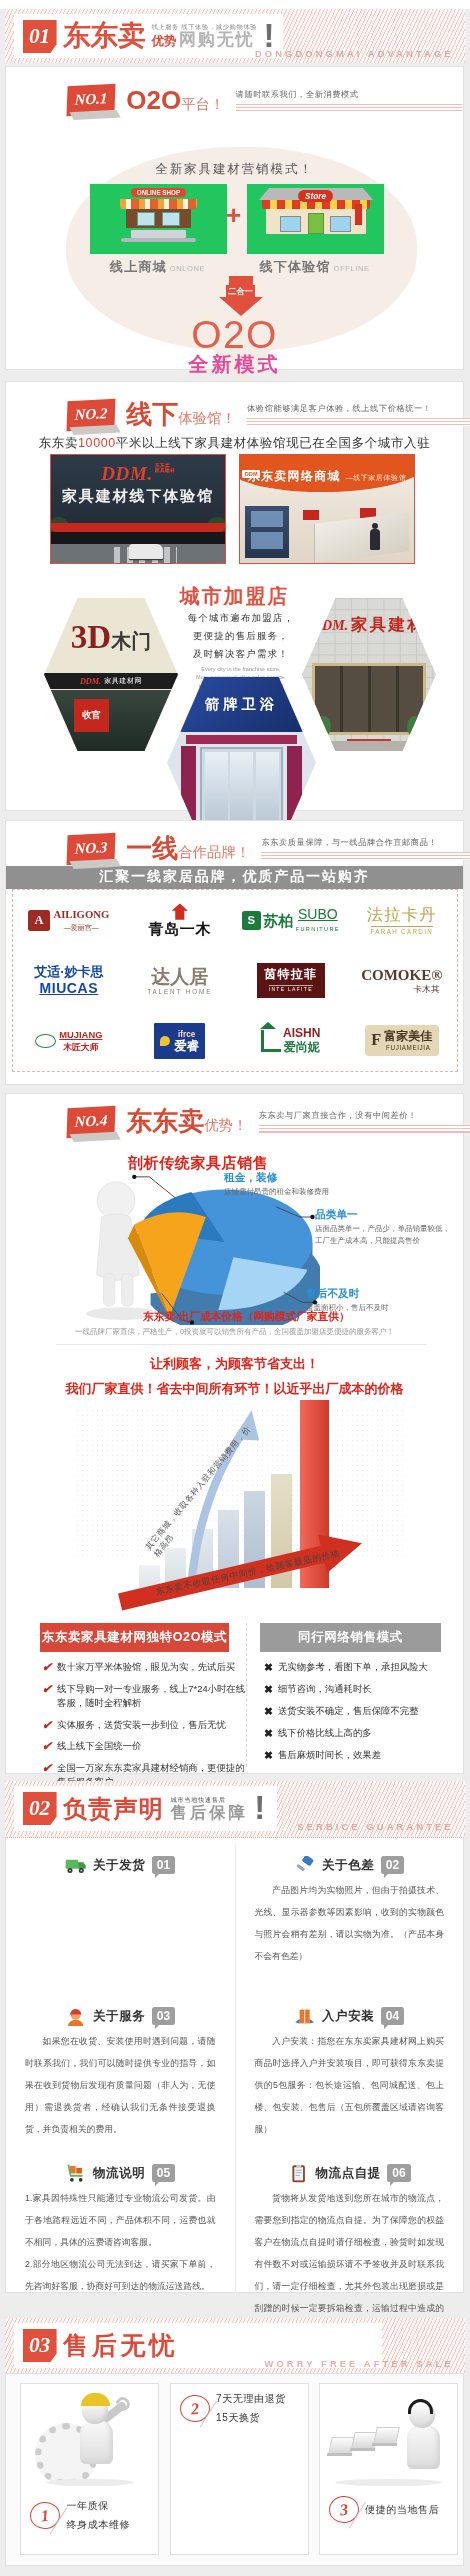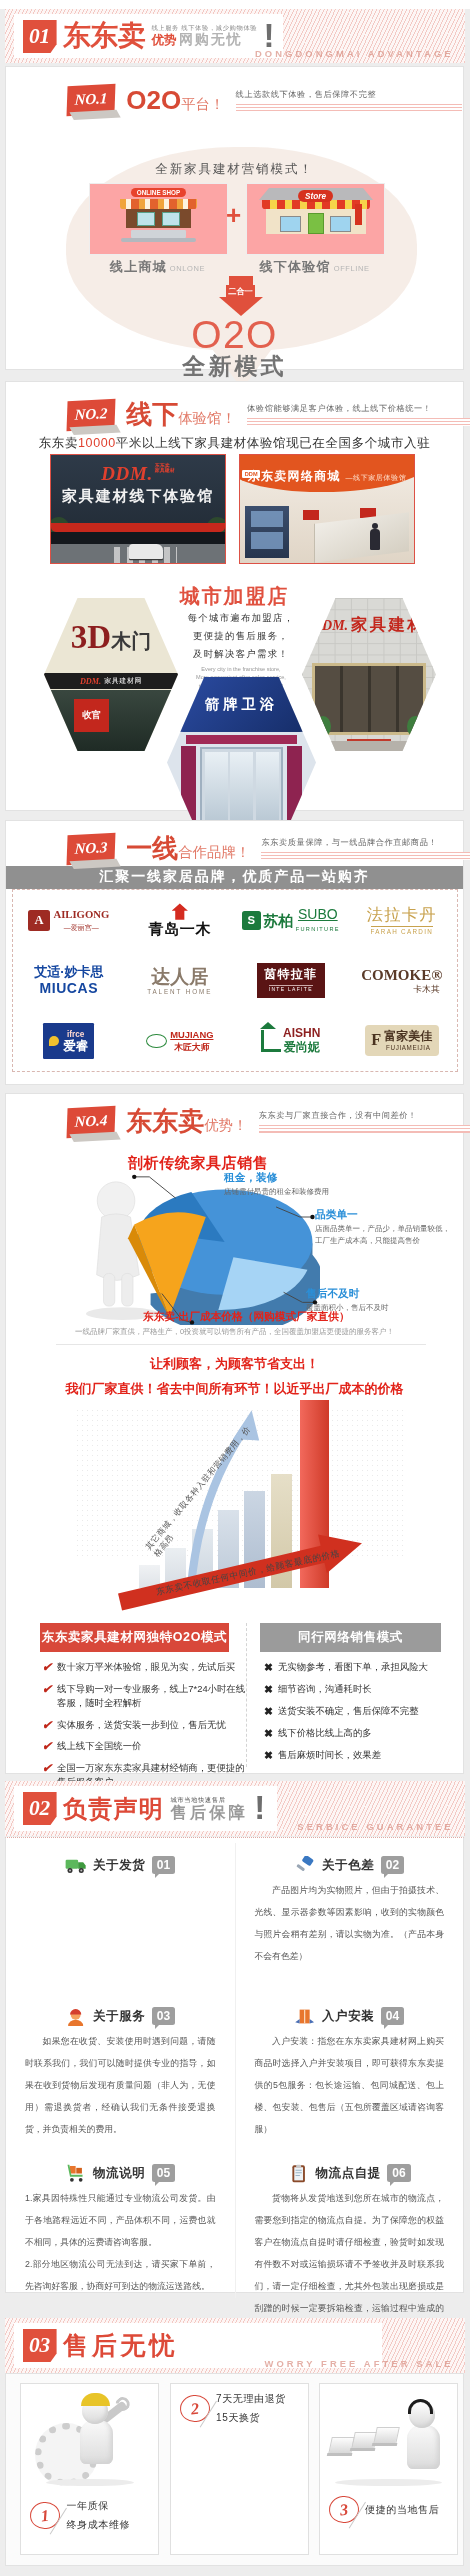--- a/index.html
+++ b/index.html
@@ -14,21 +14,21 @@
   .numbox{flex:0 0 auto;width:34px;height:33px;background:#e0503c;color:#fff;
     font-family:"Liberation Serif",serif;font-style:italic;font-weight:bold;font-size:21.3px;
     display:flex;align-items:center;justify-content:center;
     clip-path:polygon(0 0,100% 0,100% 74%,82% 100%,0 100%);}
   .band-en{position:absolute;right:11.3px;bottom:4.4px;color:#d98f82;opacity:.7;font-weight:bold;letter-spacing:3.1px;font-size:9.4px;}
   .h-brand{font-size:28px;font-weight:bold;color:#e0503c;letter-spacing:-0.6px;line-height:1;}
   .h-col{display:flex;flex-direction:column;line-height:1.1;}
   .h-tag{font-size:6.3px;color:#888;letter-spacing:0.6px;}
   .h-row{display:flex;align-items:baseline;gap:2.5px;}
   .h-sub{color:#e0503c;font-weight:bold;font-size:12.5px;}
-  .h-gray{color:#b3b3b3;font-weight:bold;font-size:14px;letter-spacing:1.9px;}
+  .h-gray{color:#b3b3b3;font-weight:bold;font-size:17px;letter-spacing:1.9px;}
   .h-bang{font-size:33px;font-weight:bold;color:#6e6e6e;line-height:.8;}
 
   
   .panel{position:absolute;left:5px;width:459px;background:#fff;border:0.6px solid #e2e2e2;box-sizing:border-box;}
 
   
   .sechead{position:absolute;display:flex;align-items:center;gap:11.3px;}
   .no-badge{position:relative;background:#dd4a38;color:#fff;font-family:"Liberation Serif",serif;
     font-style:italic;font-weight:bold;font-size:15px;padding:6.3px 7.5px;transform:rotate(-3deg) skewX(-5deg);z-index:1;}
   .no-badge::after{content:"";position:absolute;left:5px;right:-4.4px;bottom:-4.4px;height:7.5px;background:#ccc8c3;z-index:-1;transform:skewX(30deg);}
@@ -37,31 +37,31 @@
   .st-small{font-size:14.4px;color:#e27a68;}
   .sec-sub{width:226px;}
   .sec-sub-text{font-size:8.2px;color:#666;letter-spacing:0.6px;}
   .sec-sub-lines{margin-top:3.8px;height:7.5px;background:repeating-linear-gradient(180deg,#f4bcb6 0 1.3px,#fff 1.3px 3.1px);}
 
   
   .heart{position:absolute;top:80px;left:60px;width:351px;height:204px;background:#f5eae3;border-radius:48%;opacity:.85;}
   .heart::after{content:"";position:absolute;top:179px;left:129px;width:0;height:0;
     border-left:47px solid transparent;border-right:47px solid transparent;border-top:63px solid #f5eae3;}
   .p1-heading{position:absolute;top:94px;left:0;width:100%;text-align:center;font-size:12.5px;color:#555;letter-spacing:1.9px;}
-  .shopcard{position:absolute;width:137px;height:70px;background:#fca5a5;border:0.6px solid #eee;text-align:center;overflow:hidden;}
+  .shopcard{position:absolute;width:137px;height:70px;background:#22c55e;border:0.6px solid #eee;text-align:center;overflow:hidden;}
   .plus{position:absolute;left:220px;top:133px;font-size:26px;font-weight:bold;color:#e0503c;}
   .card-label{position:absolute;width:137px;text-align:center;}
   .cl-cn{font-size:13px;color:#777;font-weight:bold;letter-spacing:1.3px;}
   .cl-en{font-size:7.5px;color:#b5b5b5;letter-spacing:0.6px;}
   .downarrow{position:absolute;left:212px;top:209px;width:45px;text-align:center;}
   .da-stem{width:24px;height:21.3px;background:#e0503c;margin:0 auto;display:flex;align-items:flex-end;justify-content:center;}
   .da-label{color:#fff;font-size:8.2px;font-weight:bold;background:#e0503c;padding:0.6px 2.5px;white-space:nowrap;}
   .da-head{width:0;height:0;margin:0 auto;border-left:22.6px solid transparent;border-right:22.6px solid transparent;border-top:19px solid #e0503c;}
   .big-o2o{position:absolute;top:246px;left:0;width:100%;text-align:center;font-size:39px;color:#e2604e;letter-spacing:1.3px;}
-  .mode{position:absolute;top:284px;left:0;width:100%;text-align:center;font-size:23px;font-weight:bold;color:#737373;letter-spacing:3.1px;}
+  .mode{position:absolute;top:284px;left:0;width:100%;text-align:center;font-size:20px;font-weight:bold;color:#ec4899;letter-spacing:3.1px;}
   .brandnew{position:absolute;top:314px;left:0;width:100%;text-align:center;font-size:9.4px;color:#d7584a;letter-spacing:6.3px;}
 
   
   .sign-red{display:inline-block;background:#e8432d;color:#fff;font-size:6.3px;font-weight:bold;padding:1.3px 6.3px;border-radius:5px;margin-top:3.8px;}
   .awn1{width:77px;height:10.7px;margin:1.3px auto 0;border-radius:0 0 3.1px 3.1px;
     background:repeating-linear-gradient(90deg,#f0a43c 0 6.3px,#fdf3df 6.3px 11.3px,#e2622d 11.3px 19px);}
   .facade1{width:65px;height:19px;background:#7a4a2c;margin:0 auto;display:flex;align-items:center;justify-content:center;gap:6.3px;}
   .win1{width:16.3px;height:12.5px;background:#bfe3ea;border:1.3px solid #58a08a;}
   .laptop-scr{width:55px;height:8.8px;background:#cfd4d8;margin:1.3px auto 0;border-radius:1.3px;}
   .laptop-base{width:75px;height:3.8px;background:#b2b8be;margin:0 auto;border-radius:1.9px;}
@@ -148,21 +148,21 @@
   .b-qdym-icon{width:16.3px;height:16.3px;background:#d42b20;clip-path:polygon(50% 0,100% 45%,78% 45%,78% 100%,22% 100%,22% 45%,0 45%);}
   .b-qdym-name{font-size:15px;font-weight:bold;color:#111;letter-spacing:0.6px;}
   .b-subo-row{display:flex;align-items:center;gap:2.5px;}
   .b-subo-icon{width:19px;height:19px;background:#1c7a3d;font-size:11.3px;}
   .b-subo-cn{font-size:15px;font-weight:bold;color:#1c7a3d;}
   .b-subo-en{color:#1c7a3d;font-size:14px;text-decoration:underline;}
   .b-subo-sub{color:#1c7a3d;font-size:5.6px;letter-spacing:1.3px;}
   .b-falak-name{color:#c8a24e;font-size:16.3px;letter-spacing:1.3px;}
   .b-falak-sub{color:#c8a24e;font-size:6.3px;letter-spacing:1.3px;border-top:0.6px solid #c8a24e;margin-top:1.9px;padding-top:1.3px;}
   .b-miucas-cn{color:#1547a0;font-size:13px;font-weight:bold;}
-  .b-miucas-en{color:#1547a0;font-size:14px;font-weight:bold;letter-spacing:0.6px;}
+  .b-miucas-en{color:#1547a0;font-size:14px;font-weight:bold;letter-spacing:0.6px;text-decoration:underline;}
   .b-darj-name{color:#8a7a6a;font-size:19px;font-weight:bold;}
   .b-darj-sub{color:#8a7a6a;font-size:6.3px;letter-spacing:1.9px;}
   .b-intel{background:#5a1414;color:#fff;padding:5px 7.5px;}
   .b-intel-name{font-size:12px;font-weight:bold;letter-spacing:1.3px;}
   .b-intel-sub{font-size:5px;letter-spacing:1.3px;border-top:0.6px solid #caa;margin-top:1.9px;}
   .b-comoke-name{color:#5a3a28;font-family:"Liberation Serif",serif;font-weight:bold;font-size:15px;}
   .b-comoke-sub{color:#5a3a28;font-size:8.8px;align-self:flex-end;margin-right:17.6px;}
   .b-irco{background:#1a3a8c;color:#fff;padding:5px 6.3px;display:flex;align-items:center;gap:3.8px;border-radius:1.3px;}
   .b-irco-bird{width:10px;height:10px;background:#f2c12e;border-radius:50% 50% 50% 0;}
   .b-irco-en{font-size:8.2px;font-weight:bold;color:#ffd9d0;}
@@ -277,21 +277,21 @@
   </div>
 
   <div class="panel" style="top:66px;height:304px;">
     <div class="sechead" style="top:17.6px;left:61px;">
       <div class="no-badge">NO.1</div>
       <div class="sec-title">
         <span class="st-big">O2O</span>
         <span class="st-small">平台！</span>
       </div>
       <div class="sec-sub">
-        <div class="sec-sub-text">线上选款线下体验，售后保障不完整</div>
+        <div class="sec-sub-text">请随时联系我们，全新消费模式</div>
         <div class="sec-sub-lines"></div>
       </div>
     </div>
 
     <div class="heart"></div>
     <div class="p1-heading">全新家具建材营销模式！</div>
 
     <div class="shopcard" style="left:83px;top:116px;">
       <div class="sign-red">ONLINE SHOP</div>
       <div class="awn1"></div>
@@ -485,30 +485,30 @@
         <span class="b-darj-sub">TALENT HOME</span>
       </div>
       <div class="bcell">
         <span class="b-intel"><span class="b-intel-name">茵特拉菲</span><br><span class="b-intel-sub">INTE LAFITE</span></span>
       </div>
       <div class="bcell">
         <span class="b-comoke-name">COMOKE®</span>
         <span class="b-comoke-sub">卡木其</span>
       </div>
       <div class="bcell">
+        <div class="b-mujiang-row">
+          <span class="b-mujiang-icon"></span>
+          <span><span class="b-mujiang-en">MUJIANG</span><br><span class="b-mujiang-cn">木匠大师</span></span>
+        </div>
+      </div>
+      <div class="bcell">
         <span class="b-irco">
           <span class="b-irco-bird"></span>
           <span><span class="b-irco-en">ifrce</span><br><span class="b-irco-cn">爱睿</span></span>
         </span>
-      </div>
-      <div class="bcell">
-        <div class="b-mujiang-row">
-          <span class="b-mujiang-icon"></span>
-          <span><span class="b-mujiang-en">MUJIANG</span><br><span class="b-mujiang-cn">木匠大师</span></span>
-        </div>
       </div>
       <div class="bcell">
         <div class="b-aishn-row">
           <span class="b-aishn-house"></span>
           <span><span class="b-aishn-en">AISHN</span><br><span class="b-aishn-cn">爱尚妮</span></span>
         </div>
       </div>
       <div class="bcell">
         <span class="b-fujia">
           <span class="b-fujia-f">F</span>

